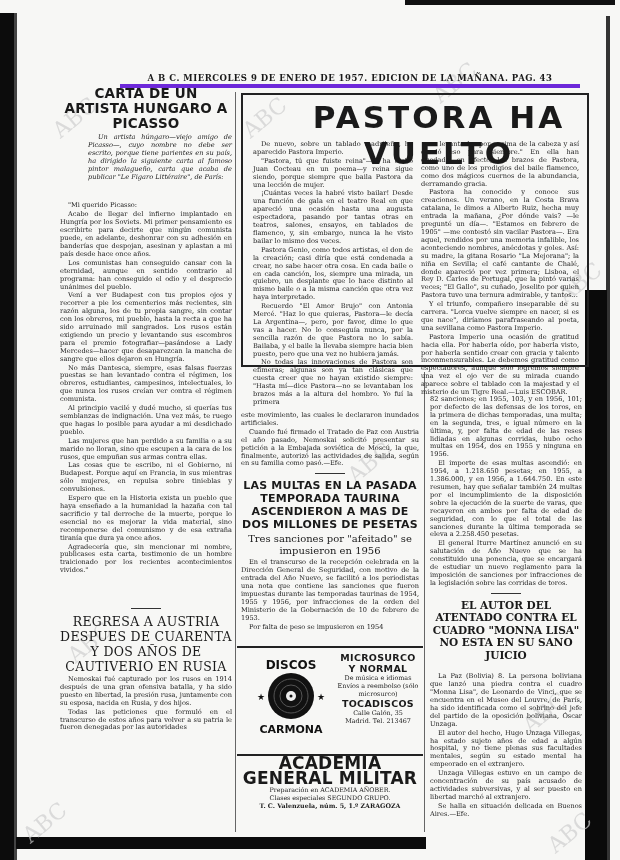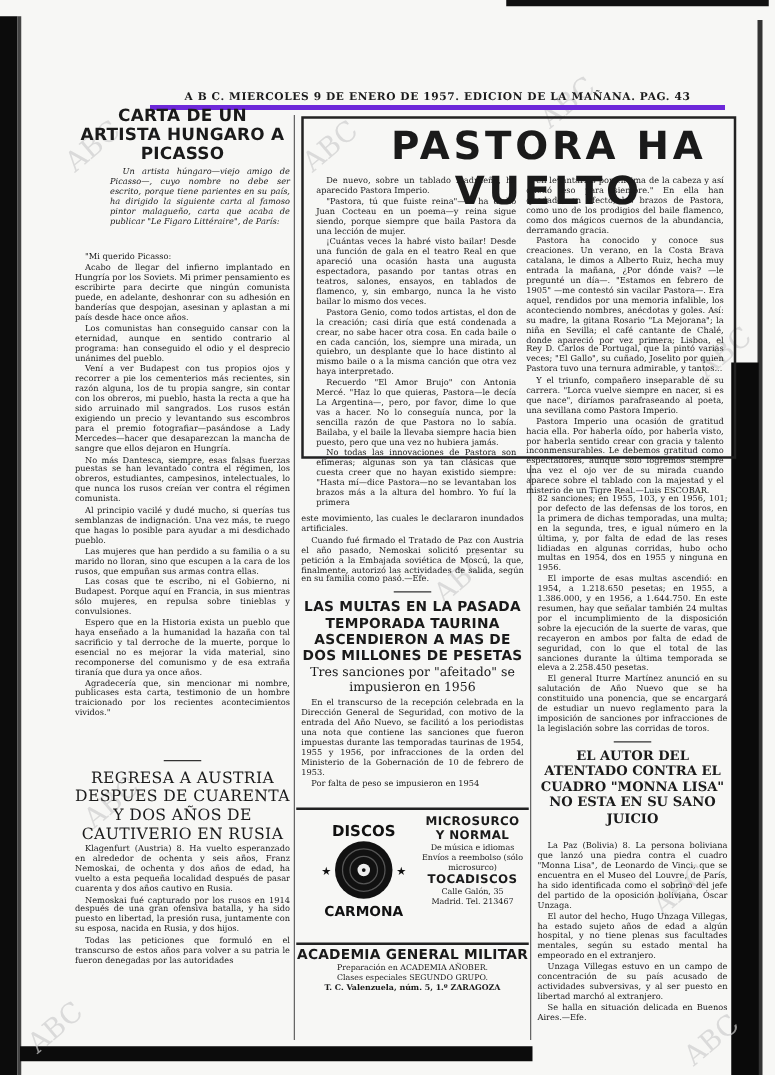--- a/index.html
+++ b/index.html
@@ -18,21 +18,21 @@
   .box-title{position:absolute;left:0;top:0;width:344px;text-align:center;font-family:"DejaVu Sans",sans-serif;font-weight:bold;font-size:31px;letter-spacing:3px;top:4px;padding-left:24px;}
   .box-col{position:absolute;top:46px;font-size:6.6px;line-height:7.9px;text-align:justify;}
   .box-col p{margin:0 0 1px 0;text-indent:8px;}
   .rule{height:1px;background:#333;margin:5px auto;width:30px;}
   .vline{position:absolute;width:1px;background:#666;}
   .ad-disco{position:absolute;left:237px;top:646px;width:186px;height:106px;border-top:2px solid #222;border-bottom:2px solid #222;}
   .disc{position:absolute;left:14px;top:8px;width:80px;height:80px;}
   .ad-right{position:absolute;left:98px;top:4px;width:86px;text-align:center;font-size:6.4px;line-height:8px;}
   .ad-right .big{font-family:"DejaVu Sans",sans-serif;font-weight:bold;font-size:9.5px;line-height:11px;letter-spacing:0.3px;}
   .ad-acad{position:absolute;left:237px;top:756px;width:186px;text-align:center;font-size:6.3px;line-height:8px;}
-  .ad-acad .big{font-family:"DejaVu Sans",sans-serif;font-weight:bold;font-size:11px;line-height:15px;letter-spacing:0.2px;}
+  .ad-acad .big{font-family:"DejaVu Sans",sans-serif;font-weight:bold;font-size:17px;line-height:15px;letter-spacing:0.2px;}
   .wm{position:absolute;font-family:"DejaVu Serif",serif;font-size:22px;color:#cfcfcf;transform:rotate(-40deg);opacity:0.7;}
 </style>
 </head>
 <body>
 
 <div class="topbar"></div>
 <div class="leftbar"></div>
 <div class="leftbar2"></div>
 <div class="rightbar"></div>
 <div class="rightbar2"></div>
@@ -64,21 +64,20 @@
   <p>Al principio vacilé y dudé mucho, si querías tus semblanzas de indignación. Una vez más, te ruego que hagas lo posible para ayudar a mi desdichado pueblo.</p>
   <p>Las mujeres que han perdido a su familia o a su marido no lloran, sino que escupen a la cara de los rusos, que empuñan sus armas contra ellas.</p>
   <p>Las cosas que te escribo, ni el Gobierno, ni Budapest. Porque aquí en Francia, in sus mientras sólo mujeres, en repulsa sobre tinieblas y convulsiones.</p>
   <p>Espero que en la Historia exista un pueblo que haya enseñado a la humanidad la hazaña con tal sacrificio y tal derroche de la muerte, porque lo esencial no es mejorar la vida material, sino recomponerse del comunismo y de esa extraña tiranía que dura ya once años.</p>
   <p>Agradecería que, sin mencionar mi nombre, publicases esta carta, testimonio de un hombre traicionado por los recientes acontecimientos vividos."</p>
 </div>
 
 <div class="col" style="left:60px;top:603px;width:172px;">
   <div class="rule"></div>
   <div style="font-family:'DejaVu Serif',serif;font-weight:normal;font-size:12.5px;line-height:15px;text-align:center;letter-spacing:0.3px;margin-bottom:2px;">REGRESA A AUSTRIA DESPUES DE CUARENTA Y DOS AÑOS DE CAUTIVERIO EN RUSIA</div>
-  <p>Klagenfurt (Austria) 8. Ha vuelto esperanzado en alrededor de ochenta y seis años, Franz Nemoskai, de ochenta y dos años de edad, ha vuelto a esta pequeña localidad después de pasar cuarenta y dos años cautivo en Rusia.</p>
   <p>Nemoskai fué capturado por los rusos en 1914 después de una gran ofensiva batalla, y ha sido puesto en libertad, la presión rusa, juntamente con su esposa, nacida en Rusia, y dos hijos.</p>
   <p>Todas las peticiones que formuló en el transcurso de estos años para volver a su patria le fueron denegadas por las autoridades</p>
 </div>
 
 <div class="box">
   <div class="box-title">PASTORA HA VUELTO</div>
   <div class="box-col" style="left:10px;width:160px;">
     <p>De nuevo, sobre un tablado madrileño, ha aparecido Pastora Imperio.</p>
     <p>"Pastora, tú que fuiste reina"—le ha dicho Juan Cocteau en un poema—y reina sigue siendo, porque siempre que baila Pastora da una lección de mujer.</p>
     <p>¡Cuántas veces la habré visto bailar! Desde una función de gala en el teatro Real en que apareció una ocasión hasta una augusta espectadora, pasando por tantas otras en teatros, salones, ensayos, en tablados de flamenco, y, sin embargo, nunca la he visto bailar lo mismo dos veces.</p>

